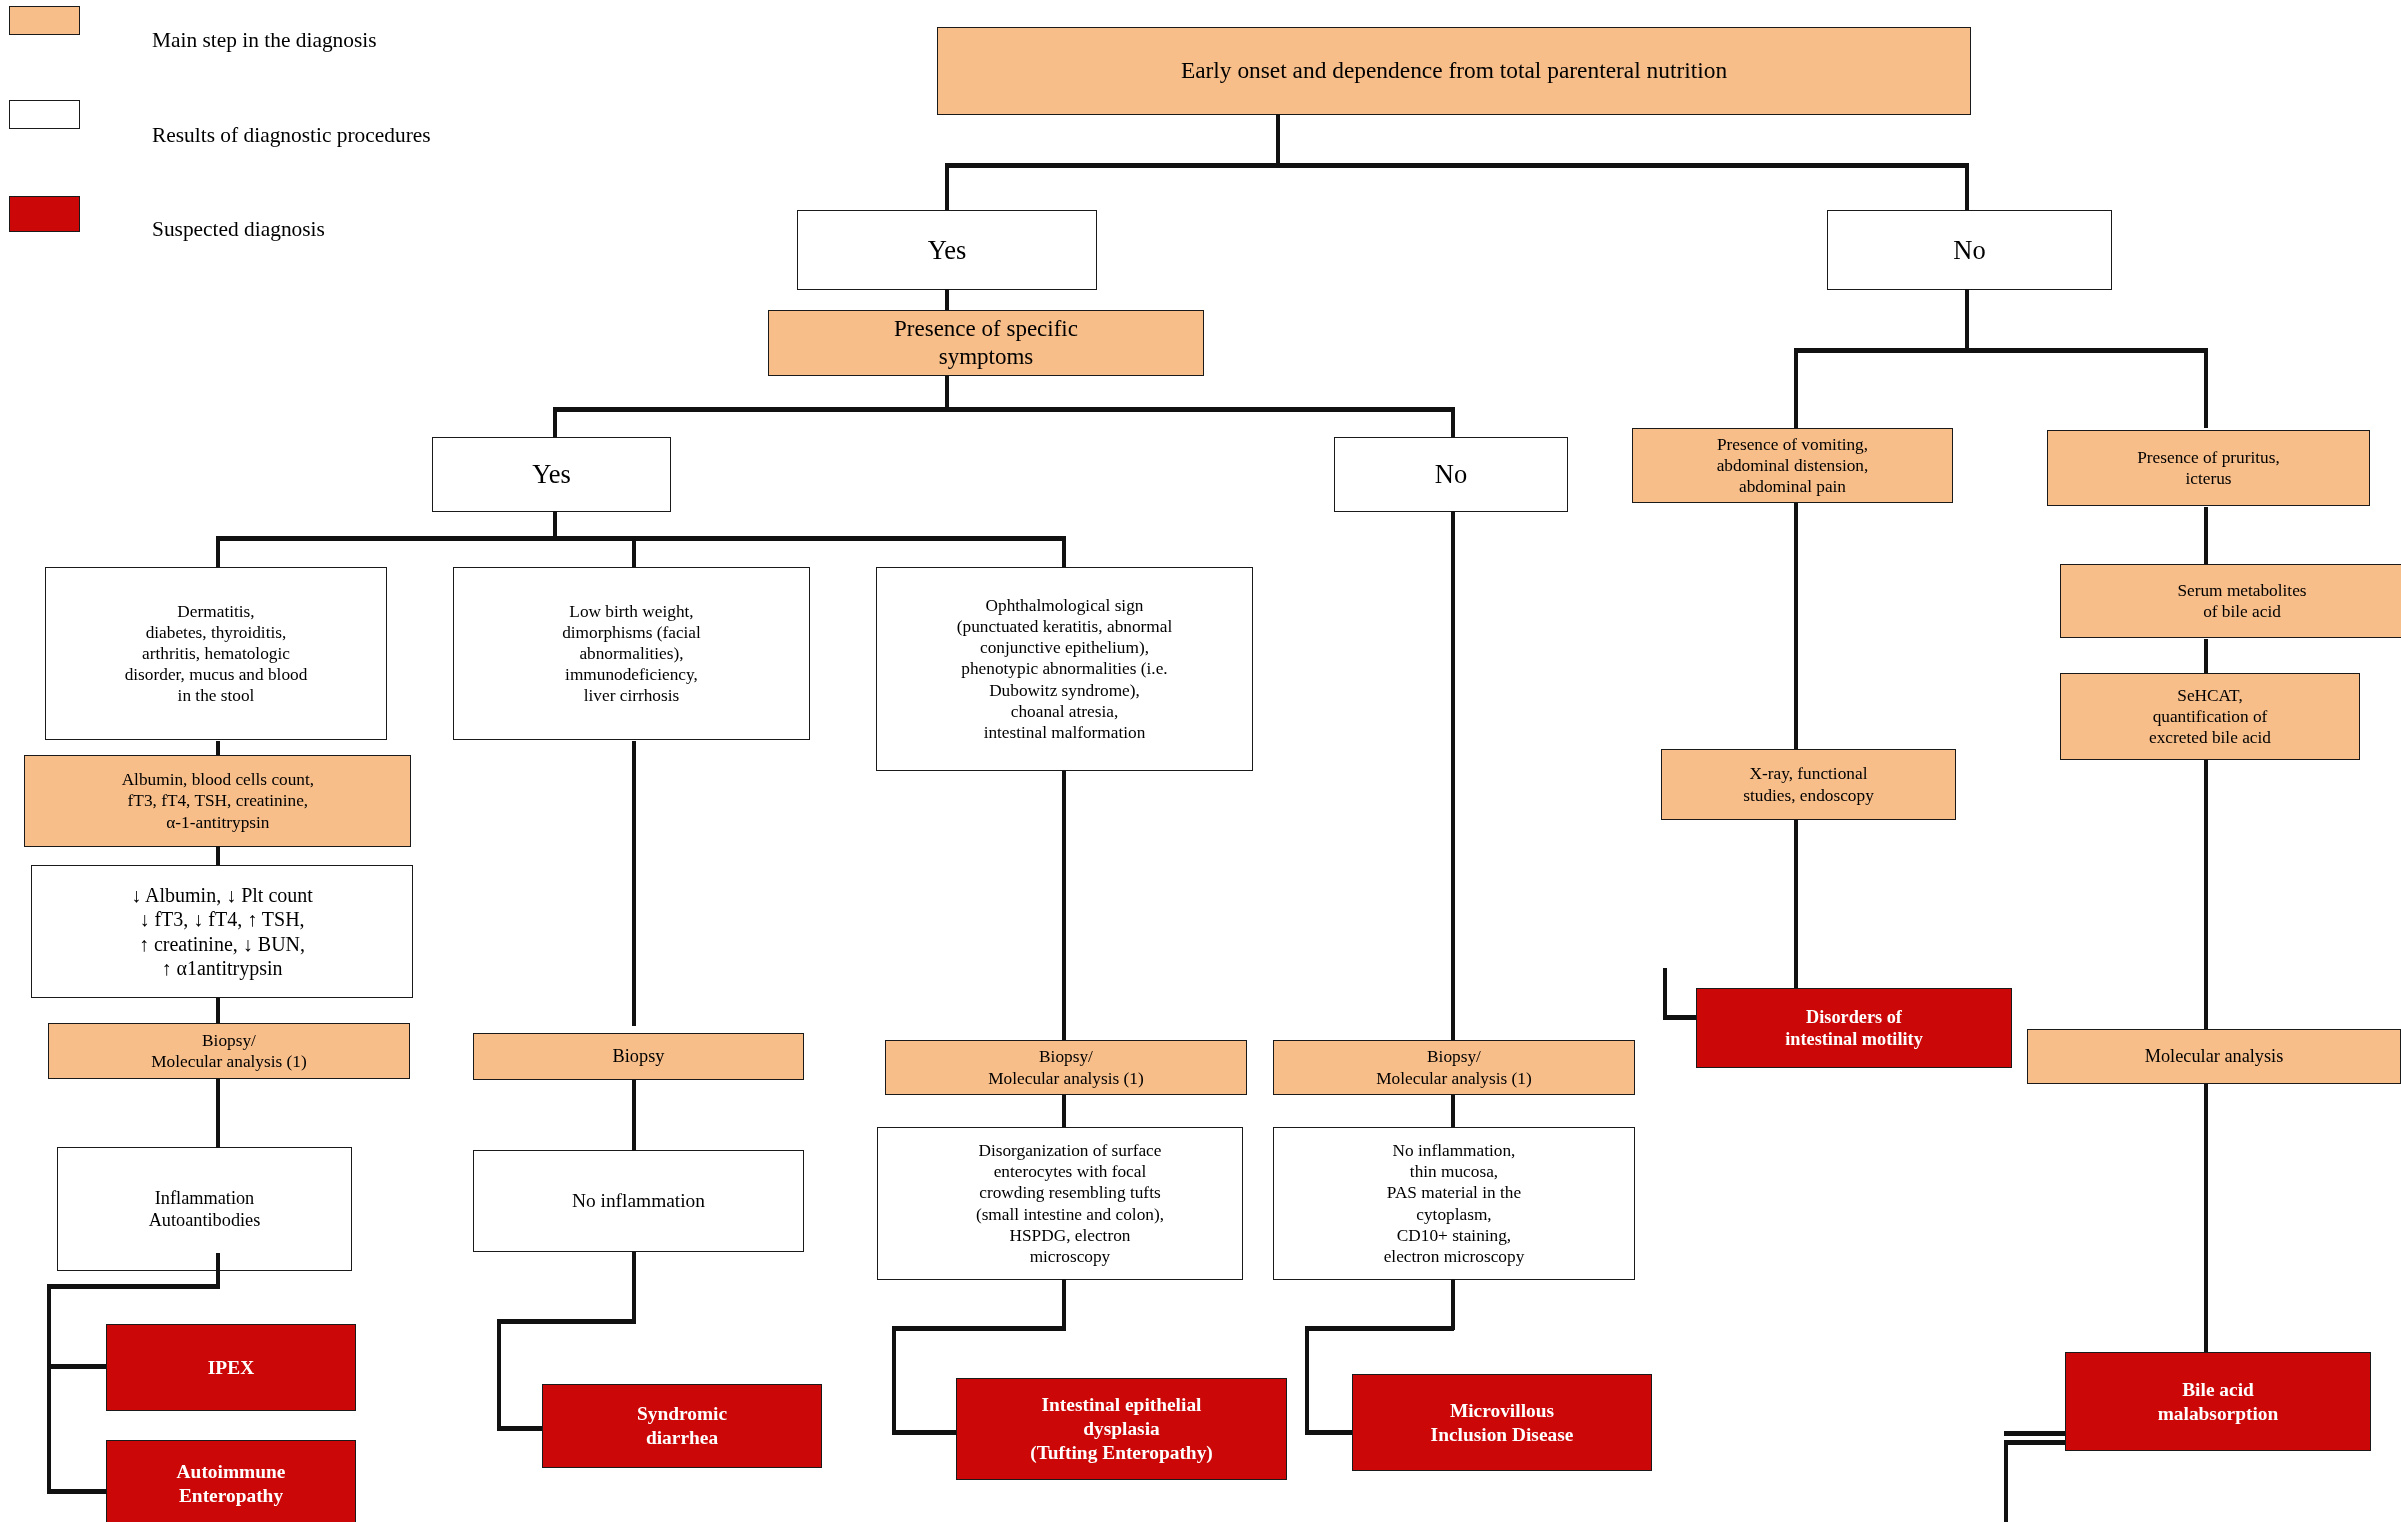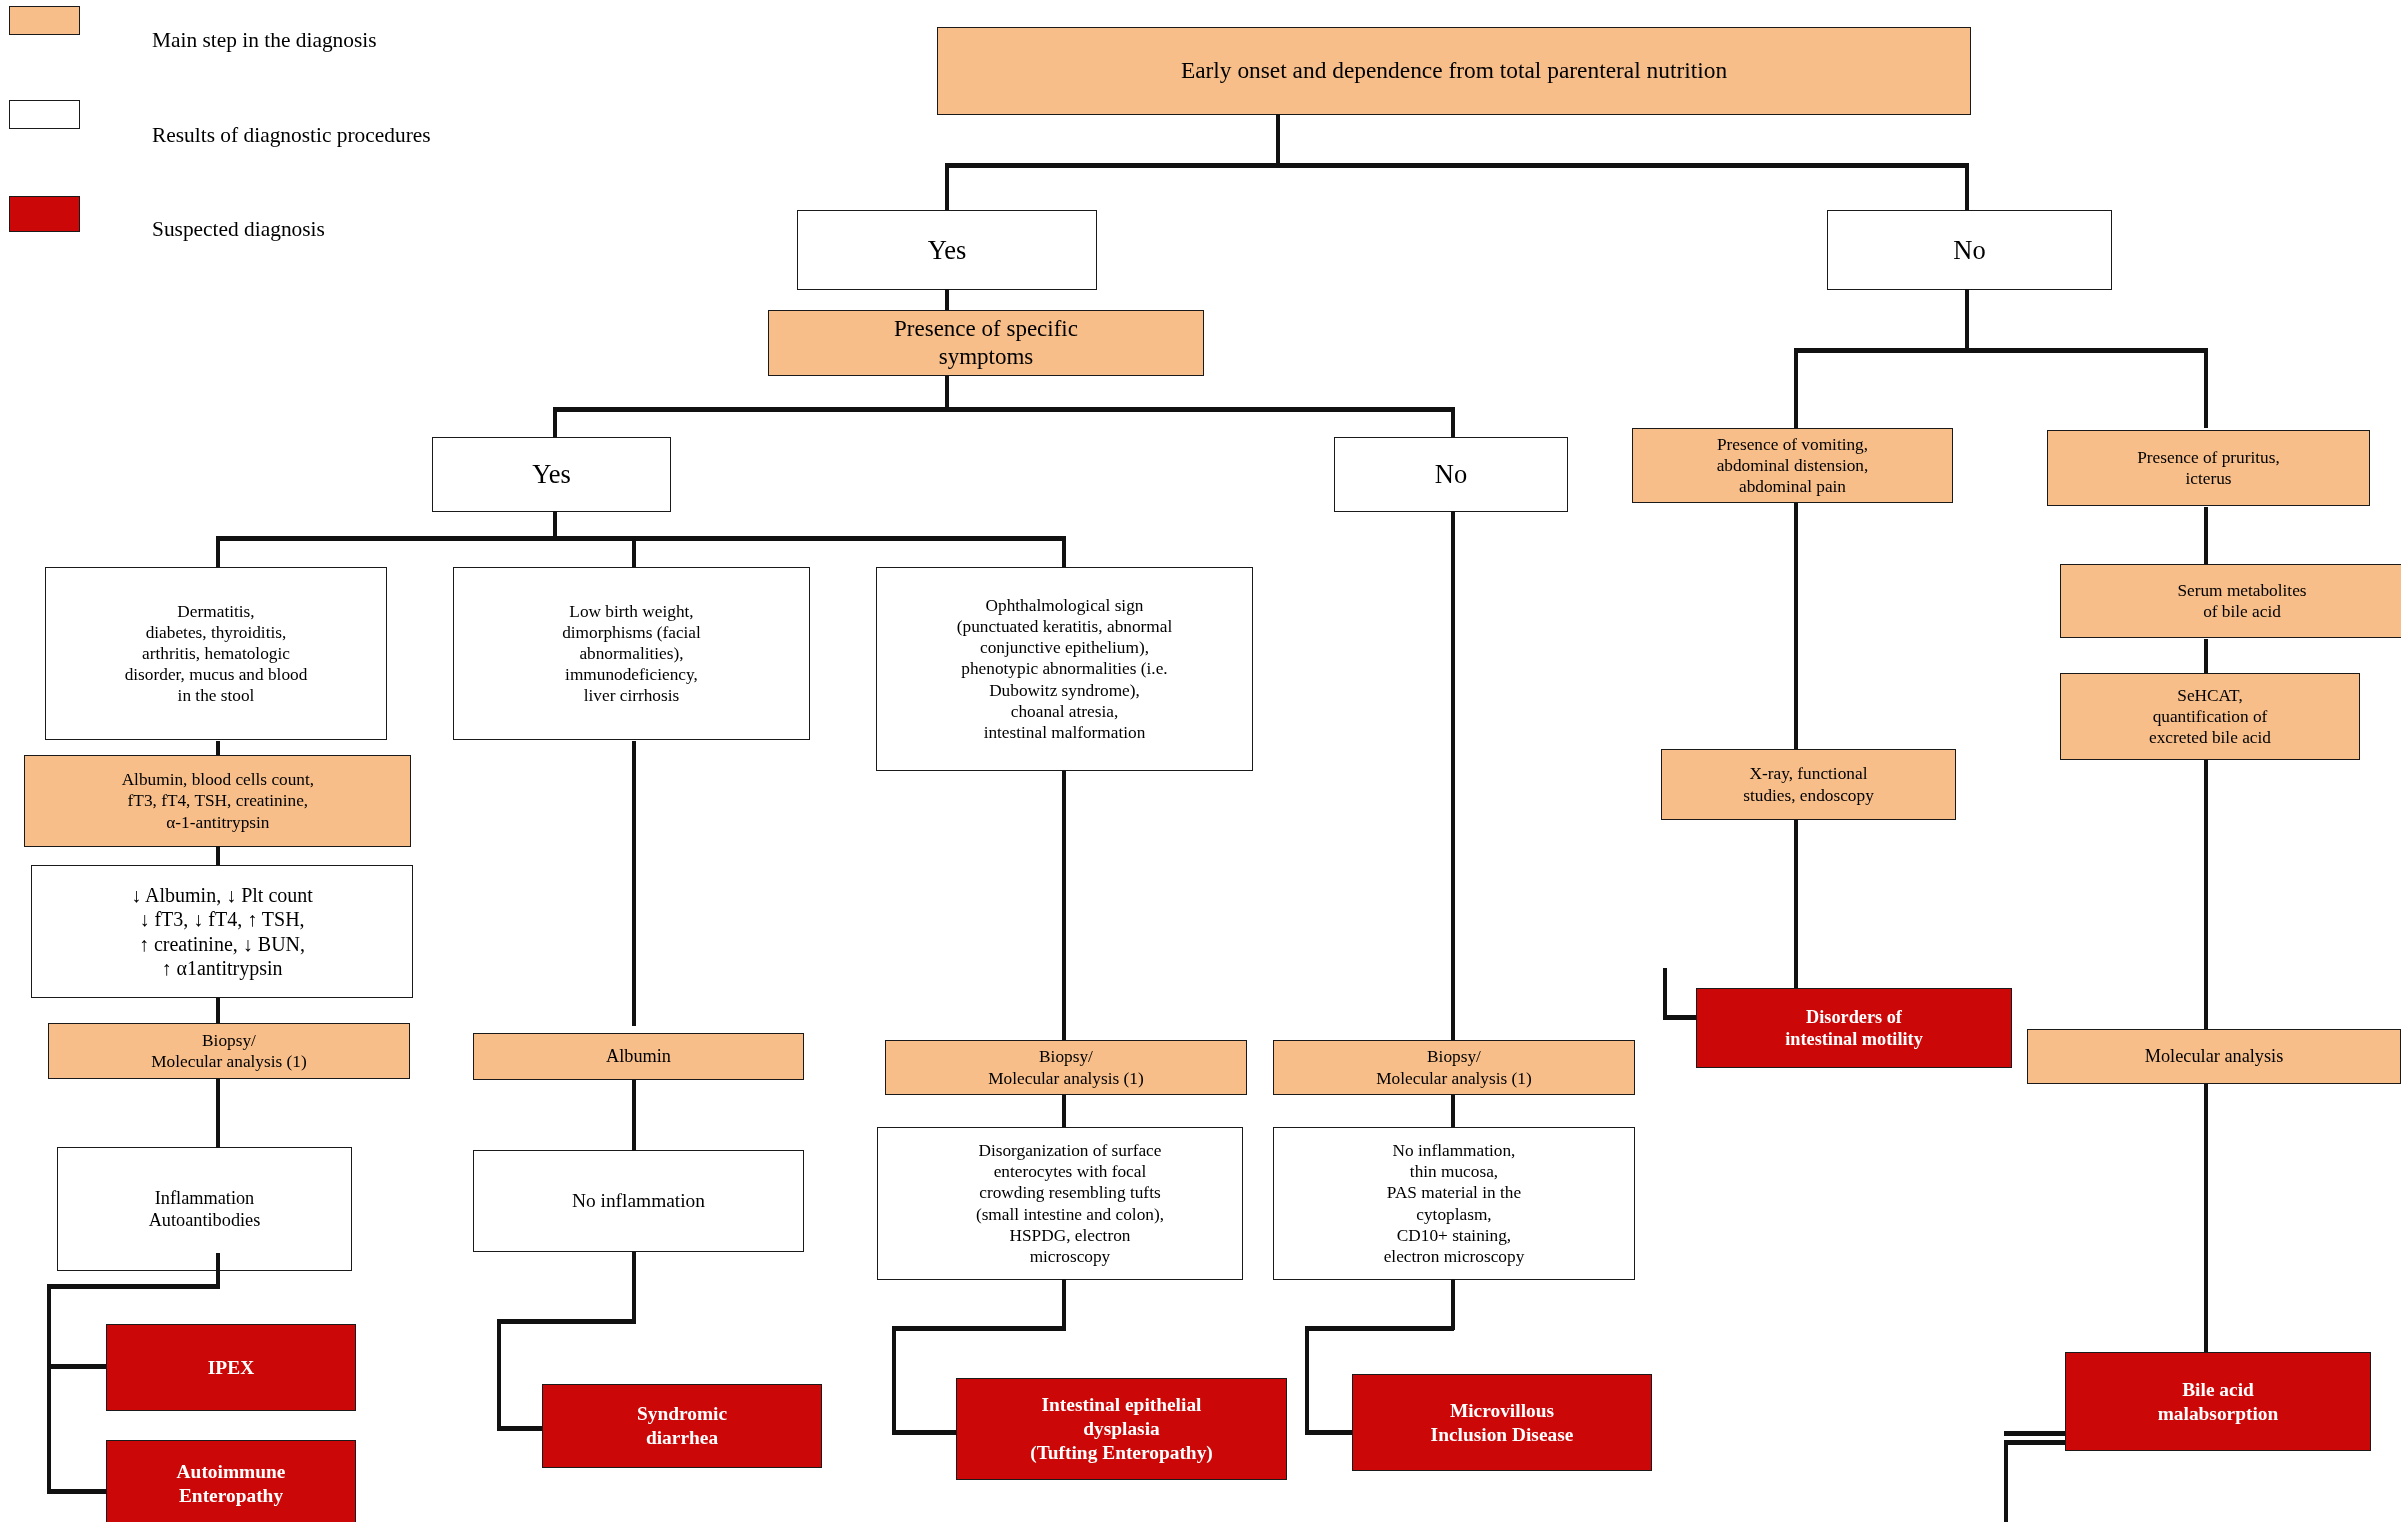--- a/index.html
+++ b/index.html
@@ -138,21 +138,21 @@
   <div class="node diag" style="left:106px; top:1440px; width:250px; height:88px; font-size:19.4px;">Autoimmune
 Enteropathy</div>
 
   <div class="node result" style="left:453px; top:567px; width:357px; height:173px; font-size:17.3px;">Low birth weight,
 dimorphisms (facial
 abnormalities),
 immunodeficiency,
 liver cirrhosis</div>
   <div class="conn v" style="left:632px; top:741px; width:3.6px; height:285px;"></div>
 
-  <div class="node step" style="left:473px; top:1033px; width:331px; height:47px; font-size:18.3px;">Albumin</div>
+  <div class="node step" style="left:473px; top:1033px; width:331px; height:47px; font-size:18.3px;">Biopsy</div>
   <div class="conn v" style="left:632px; top:1080px; width:3.6px; height:24.4px;"></div>
 
   <div class="node result" style="left:473px; top:1150px; width:331px; height:102px; font-size:19.4px;">No inflammation</div>
   <div class="conn v" style="left:632px; top:1080px; width:3.6px; height:71px;"></div>
 
   <div class="conn v" style="left:632px; top:1252px; width:3.6px; height:71px;"></div>
   <div class="conn h" style="left:497px; top:1319px; width:139px; height:4.6px;"></div>
   <div class="conn v" style="left:497px; top:1319px; width:4.1px; height:111px;"></div>
   <div class="conn h" style="left:497px; top:1426px; width:48px; height:4.6px;"></div>
 

